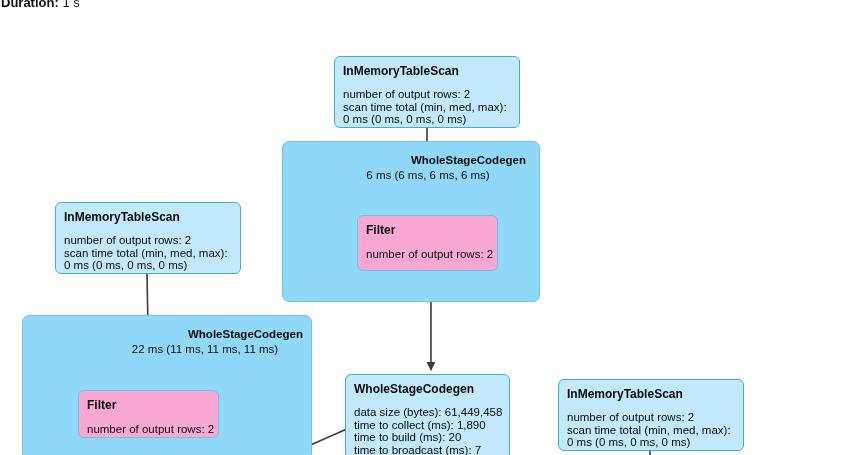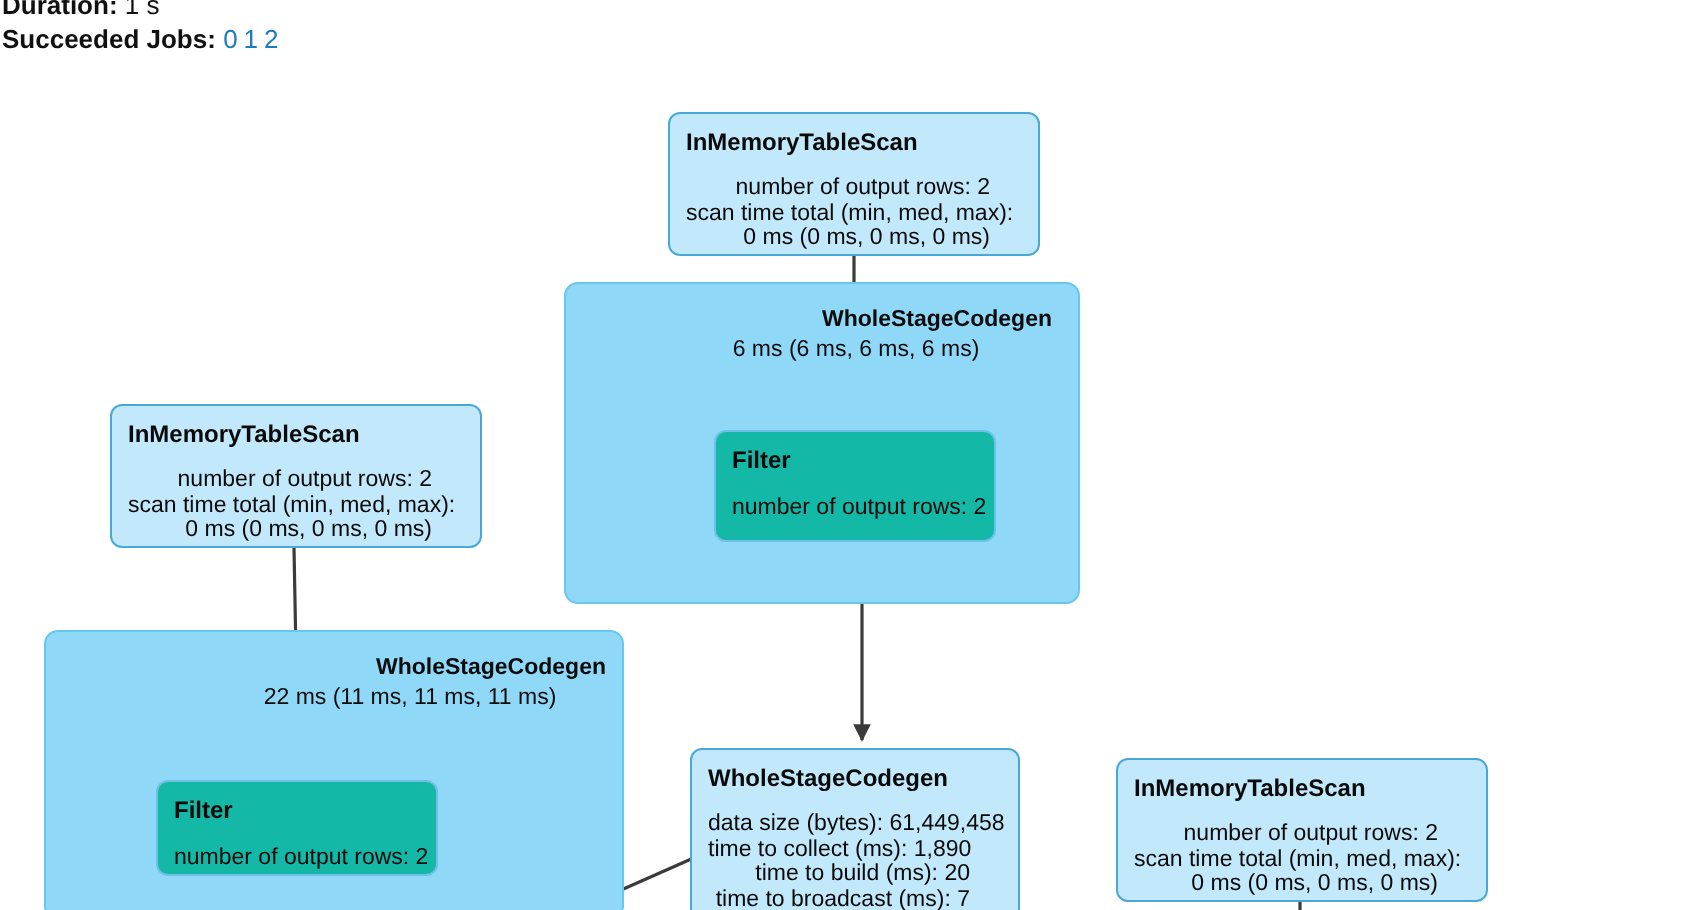--- a/index.html
+++ b/index.html
@@ -87,54 +87,50 @@
     text-align: center;
   }
 
   
   .node {
     position: absolute;
     background: #C2E9FB;
     border: 1px solid #4aa8d8;
     border-radius: 6px;
     box-sizing: border-box;
-    padding: 7px 24px 8px 8px;
+    padding: 7px 8px 8px 8px;
   }
   .node .n-title {
     font-weight: bold;
     font-size: 12px;
     line-height: 15px;
     color: #0a0a0a;
     margin-bottom: 9px;
     white-space: nowrap;
   }
   .node .n-metrics {
     font-size: 11.5px;
     line-height: 12.6px;
     color: #0a0a0a;
     white-space: nowrap;
   }
-  .node .n-metrics div { white-space: nowrap; text-align: right; }
+  .node .n-metrics div { white-space: nowrap; }
   .node.inner {
-    background: #14b8a6;
+    background: #f9a8d4;
     border: 1px solid #6fc0e4;
   }
   .node.inner .n-title { margin-bottom: 10px; }
 </style>
 </head>
 <body>
 
 <div id="header">
   <div class="hrow">
     <span class="hlabel">Duration:</span>
     <span class="hval">1 s</span>
-  </div>
-  <div class="hrow">
-    <span class="hlabel">Succeeded Jobs:</span>
-    <span class="joblink">0</span><span class="joblink">1</span><span class="joblink">2</span>
   </div>
 </div>
 
 <div id="graph">
 
   <svg id="edges" viewBox="0 0 849 455" width="849" height="455">
     <defs>
       <marker id="arrow" viewBox="0 0 10 10" refX="9" refY="5" markerWidth="5.5" markerHeight="5.5" orient="auto-start-reverse">
         <path d="M 0 0 L 10 5 L 0 10 z" fill="#3b3b3b"></path>
       </marker>

